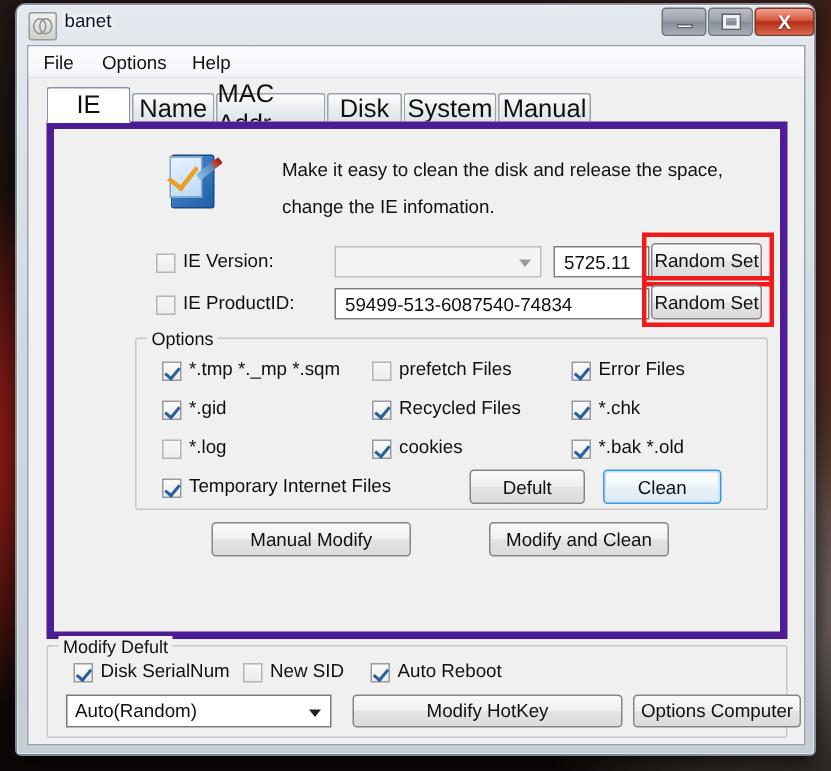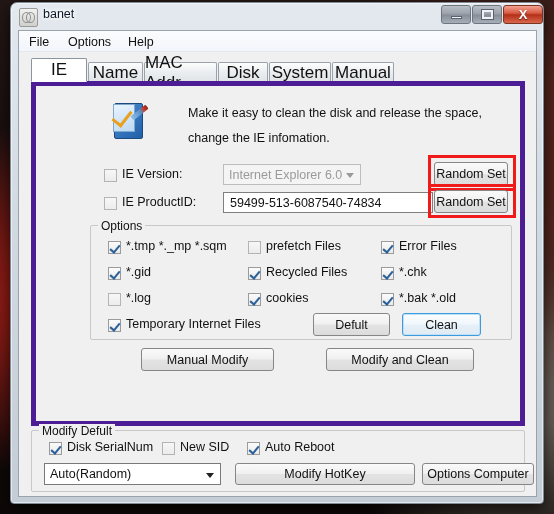--- a/index.html
+++ b/index.html
@@ -229,22 +229,24 @@
         <span class="check"></span>
         <span class="pencil"></span>
       </div>
 
       <div class="blurb" style="left:152px;top:20px">Make it easy to clean the disk and release the space,</div>
       <div class="blurb" style="left:152px;top:45px">change the IE infomation.</div>
 
       <div class="cbox dim" style="left:68px;top:83px"></div>
       <div class="flabel" style="left:86px;top:81px">IE Version:</div>
       <div class="combo" style="left:187px;top:78px;width:138px">
-        <span class="txt">Internet Explorer 6.0</span>
         <span class="arrow"></span>
+      </div>
+      <div class="tfield" style="left:333px;top:78px;width:64px">
+        <span>5725.11</span>
       </div>
       <div class="redbox" style="left:392px;top:69px;width:88px;height:36px"></div>
       <div class="btn" style="left:398px;top:76px;width:74px;height:24px">Random Set</div>
 
       <div class="cbox dim" style="left:68px;top:111px"></div>
       <div class="flabel" style="left:86px;top:109px">IE ProductID:</div>
       <div class="tfield" style="left:187px;top:106px;width:210px">
         <span>59499-513-6087540-74834</span>
       </div>
       <div class="redbox" style="left:392px;top:98px;width:88px;height:34px"></div>
@@ -274,21 +276,21 @@
         <div class="cbox checked" style="left:290px;top:41px"></div>
         <div class="flabel" style="left:308px;top:39px">*.chk</div>
         <div class="cbox checked" style="left:290px;top:67px"></div>
         <div class="flabel" style="left:308px;top:65px">*.bak  *.old</div>
 
         <div class="btn" style="left:222px;top:87px;width:77px;height:23px">Defult</div>
         <div class="btn focus" style="left:311px;top:87px;width:79px;height:23px">Clean</div>
       </div>
 
       <div class="btn" style="left:105px;top:262px;width:133px;height:23px">Manual Modify</div>
-      <div class="btn" style="left:290px;top:262px;width:148px;height:23px">Modify and Clean</div>
+      <div class="btn" style="left:290px;top:262px;width:120px;height:23px">Modify and Clean</div>
     </div>
 
     <div class="group" id="modify-group">
       <div class="group-title">Modify Defult</div>
 
       <div class="cbox checked" style="left:17px;top:11px"></div>
       <div class="flabel" style="left:35px;top:9px">Disk SerialNum</div>
       <div class="cbox dim" style="left:130px;top:11px"></div>
       <div class="flabel" style="left:148px;top:9px">New SID</div>
       <div class="cbox checked" style="left:215px;top:11px"></div>

